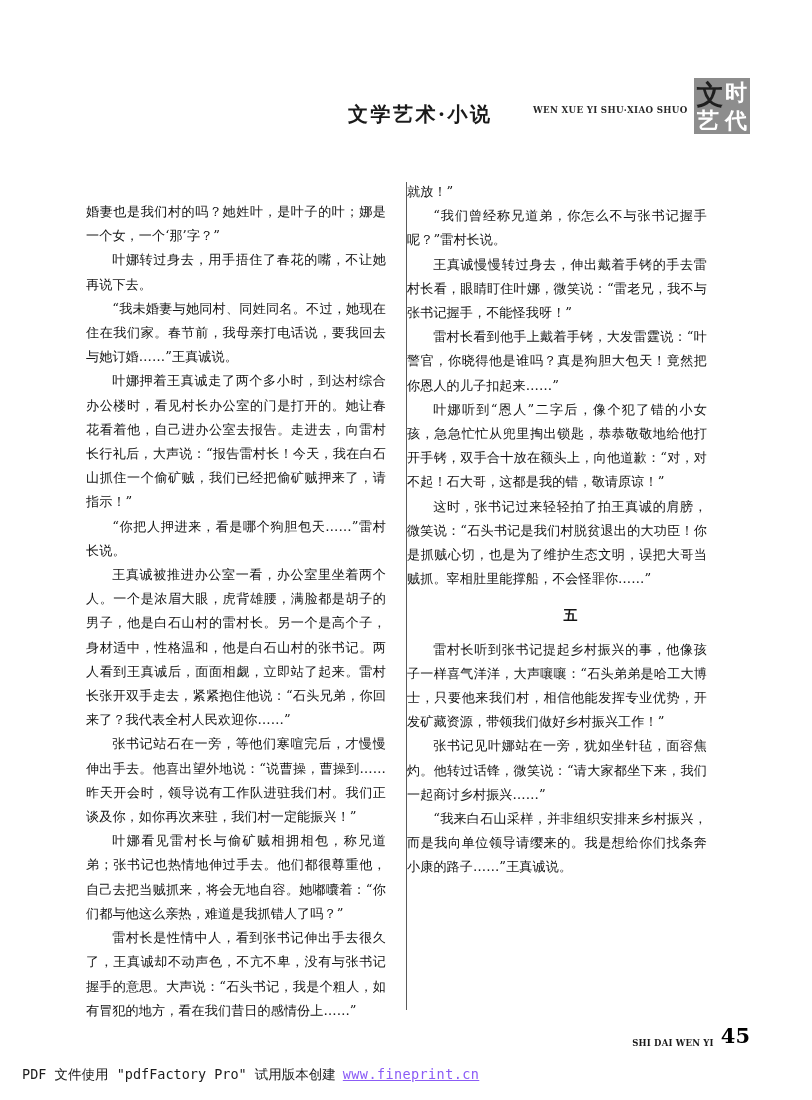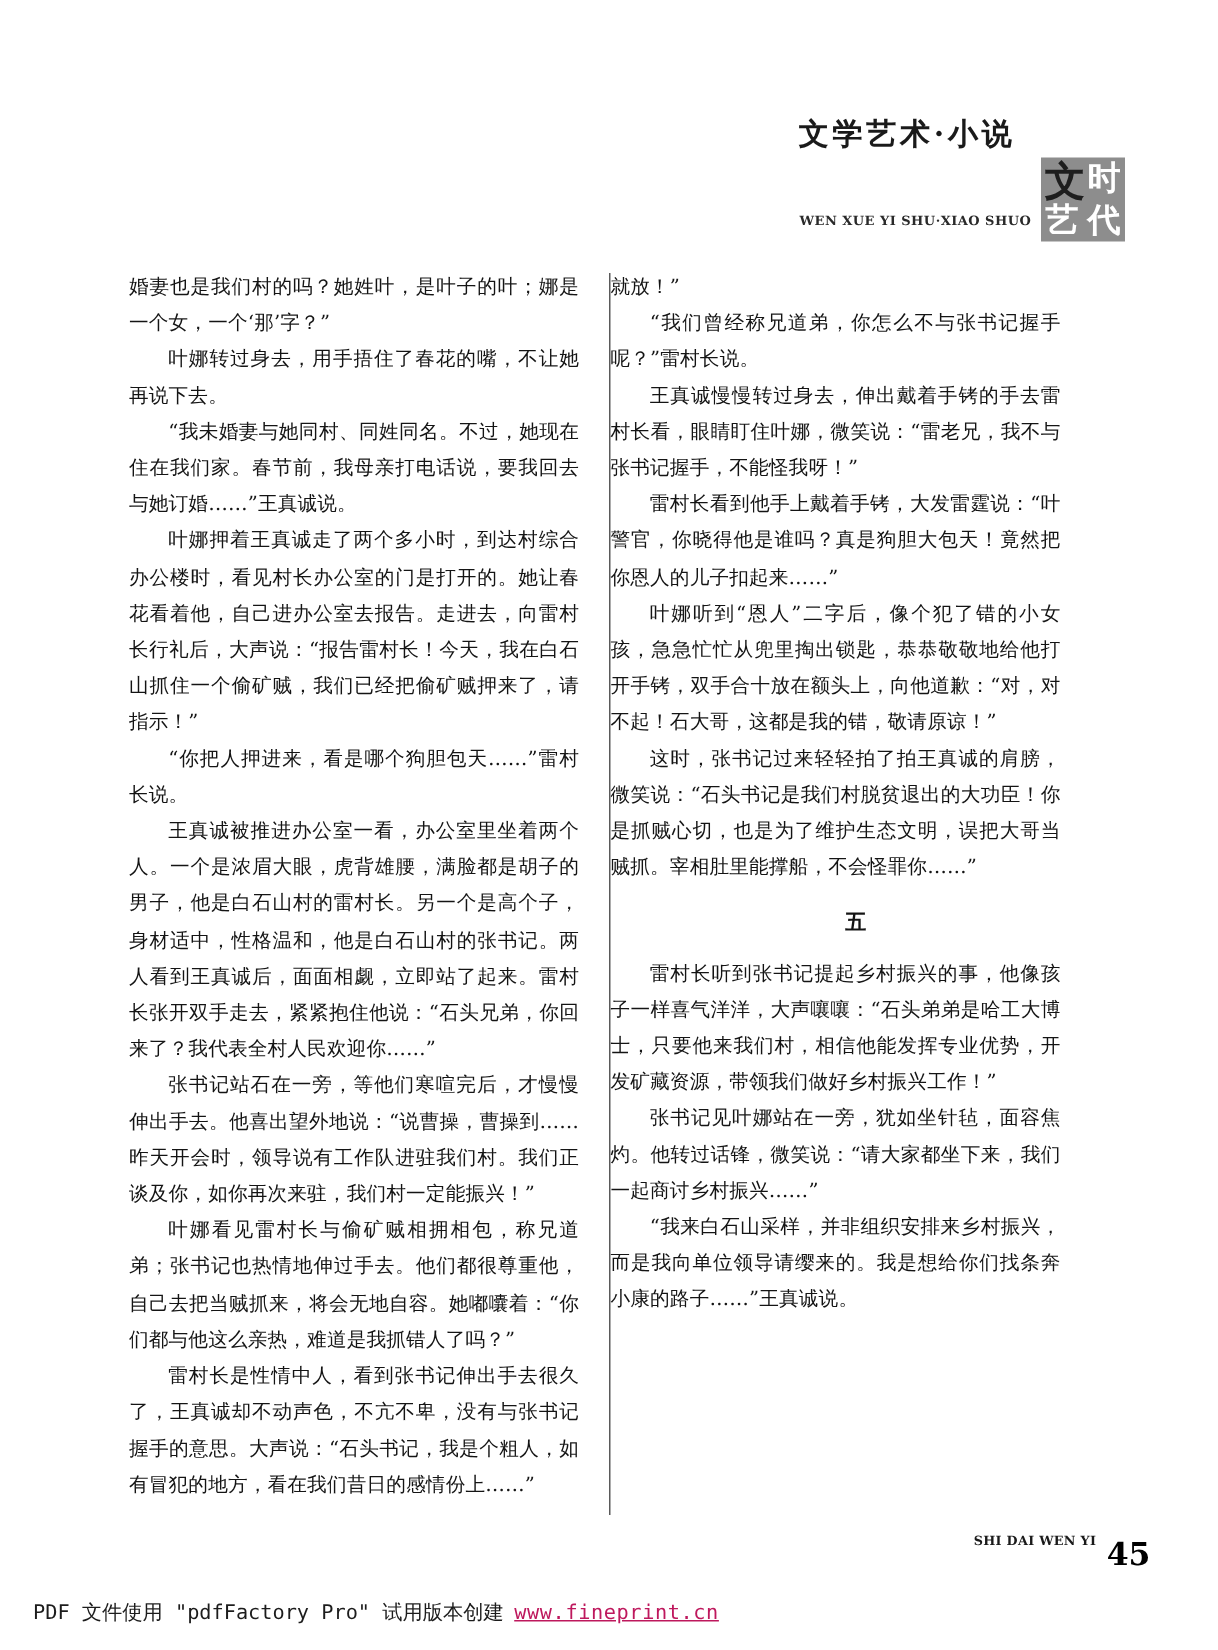--- a/index.html
+++ b/index.html
@@ -21,21 +21,21 @@
   .masthead {
     position: absolute;
     top: 78px;
     right: 62px;
     display: flex;
     align-items: flex-end;
     gap: 4px;
   }
   .masthead-text {
     display: flex;
-    flex-direction: column;
+    flex-direction: row;
     align-items: flex-start;
     padding-bottom: 2px;
     gap: 40px;
   }
   .masthead-cn {
     font-family: "DejaVu Serif", "Liberation Serif", serif;
     font-size: 20px;
     font-weight: 700;
     letter-spacing: 2.5px;
     color: #1a1a1a;
@@ -96,21 +96,21 @@
   }
   .col {
     width: 300px;
     font-size: 13.1px;
     line-height: 24.2px;
     text-align: justify;
     text-justify: inter-character;
     letter-spacing: 0.1px;
     color: #141414;
   }
-  .col-left { padding-right: 20px; }
+  .col-left { padding-right: 20px; margin-top: 20px; }
   .col-right { }
   .divider {
     width: 1px;
     background: #5a5a5a;
     align-self: stretch;
     margin-top: 2px;
     height: 828px;
   }
   .col p {
     margin: 0;
@@ -126,24 +126,24 @@
     font-weight: 700;
     font-size: 14px;
     line-height: 24.2px;
     padding: 12px 0 10px 0;
     letter-spacing: 1px;
   }
 
   
   .footer-right {
     position: absolute;
-    right: 45px;
+    right: 62px;
     bottom: 52px;
     display: flex;
-    align-items: flex-start;
+    align-items: flex-end;
     gap: 7px;
   }
   .footer-label {
     font-family: "DejaVu Serif", "Liberation Serif", serif;
     font-size: 8.5px;
     font-weight: 700;
     letter-spacing: 0.2px;
     color: #1a1a1a;
   }
   .footer-page {
@@ -159,21 +159,21 @@
     bottom: 16px;
     display: flex;
     align-items: baseline;
     gap: 7px;
     font-family: "DejaVu Sans Mono", "Liberation Mono", monospace;
     font-size: 13.5px;
     color: #1c1c1c;
     white-space: nowrap;
   }
   .watermark .wm-url {
-    color: #be185d;
+    color: #8b5cf6;
     text-decoration: underline;
     letter-spacing: 0.4px;
   }
 </style>
 </head>
 <body>
 
 <div class="page">
 
   <div class="masthead">

